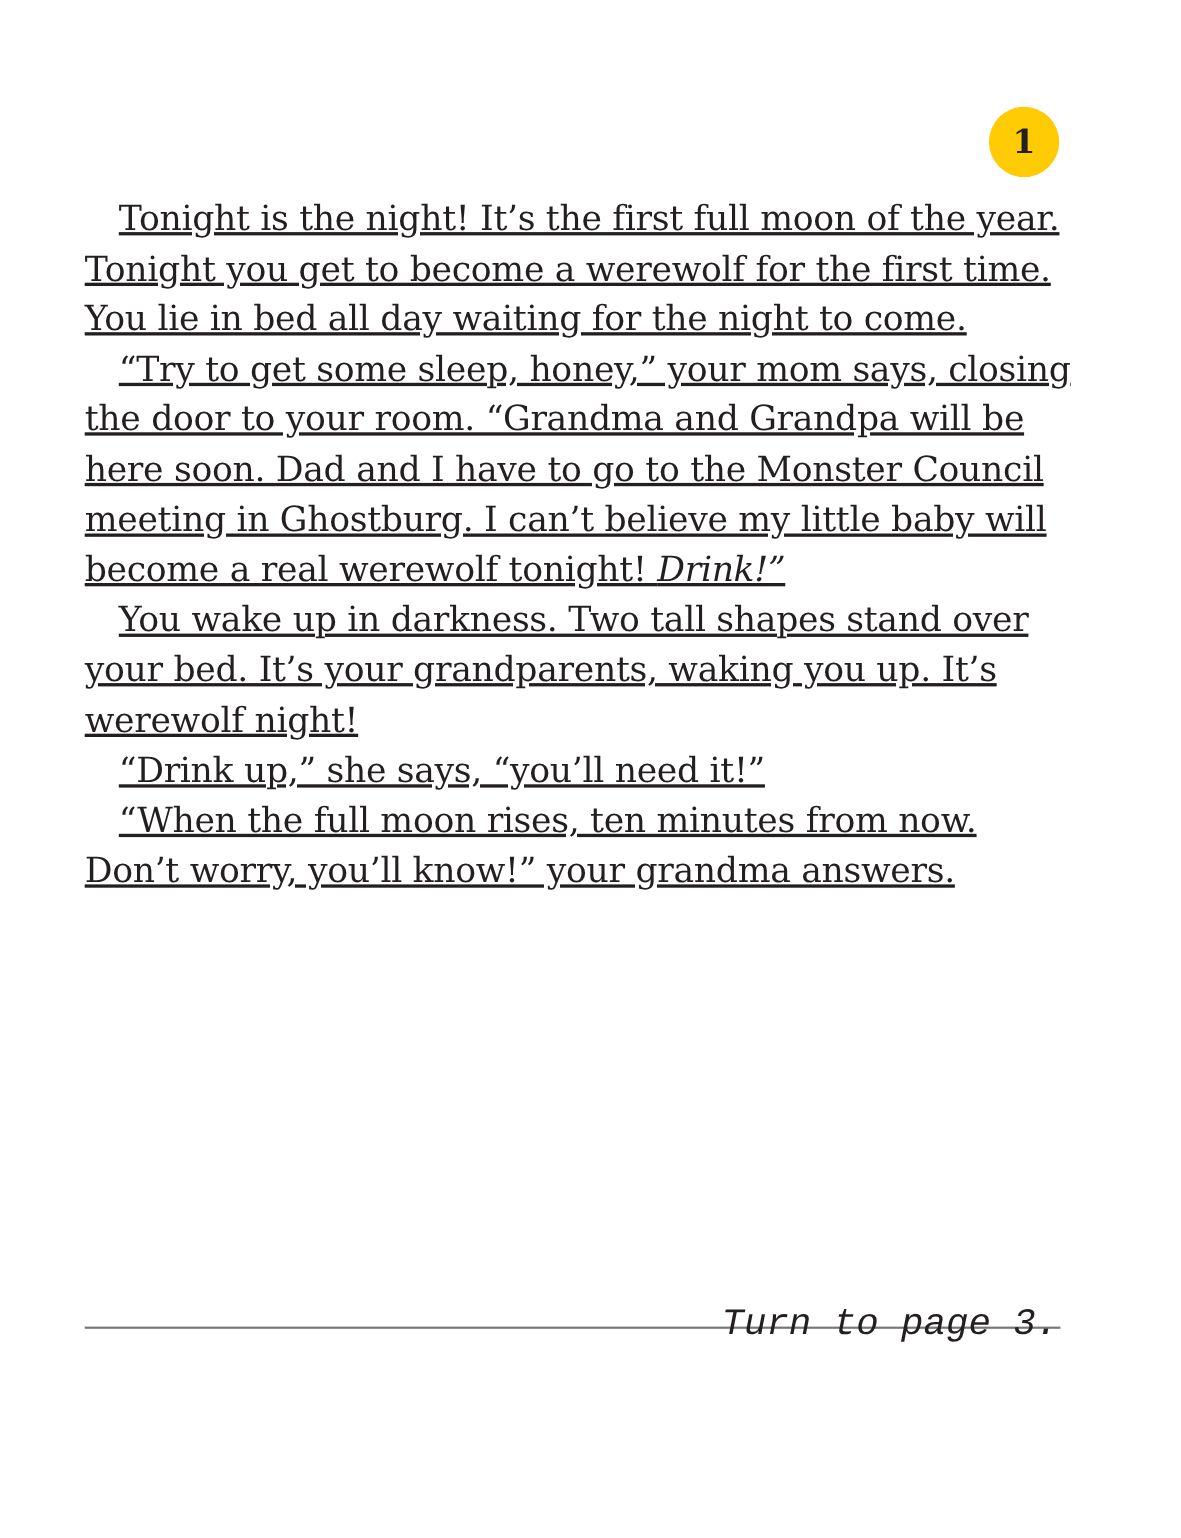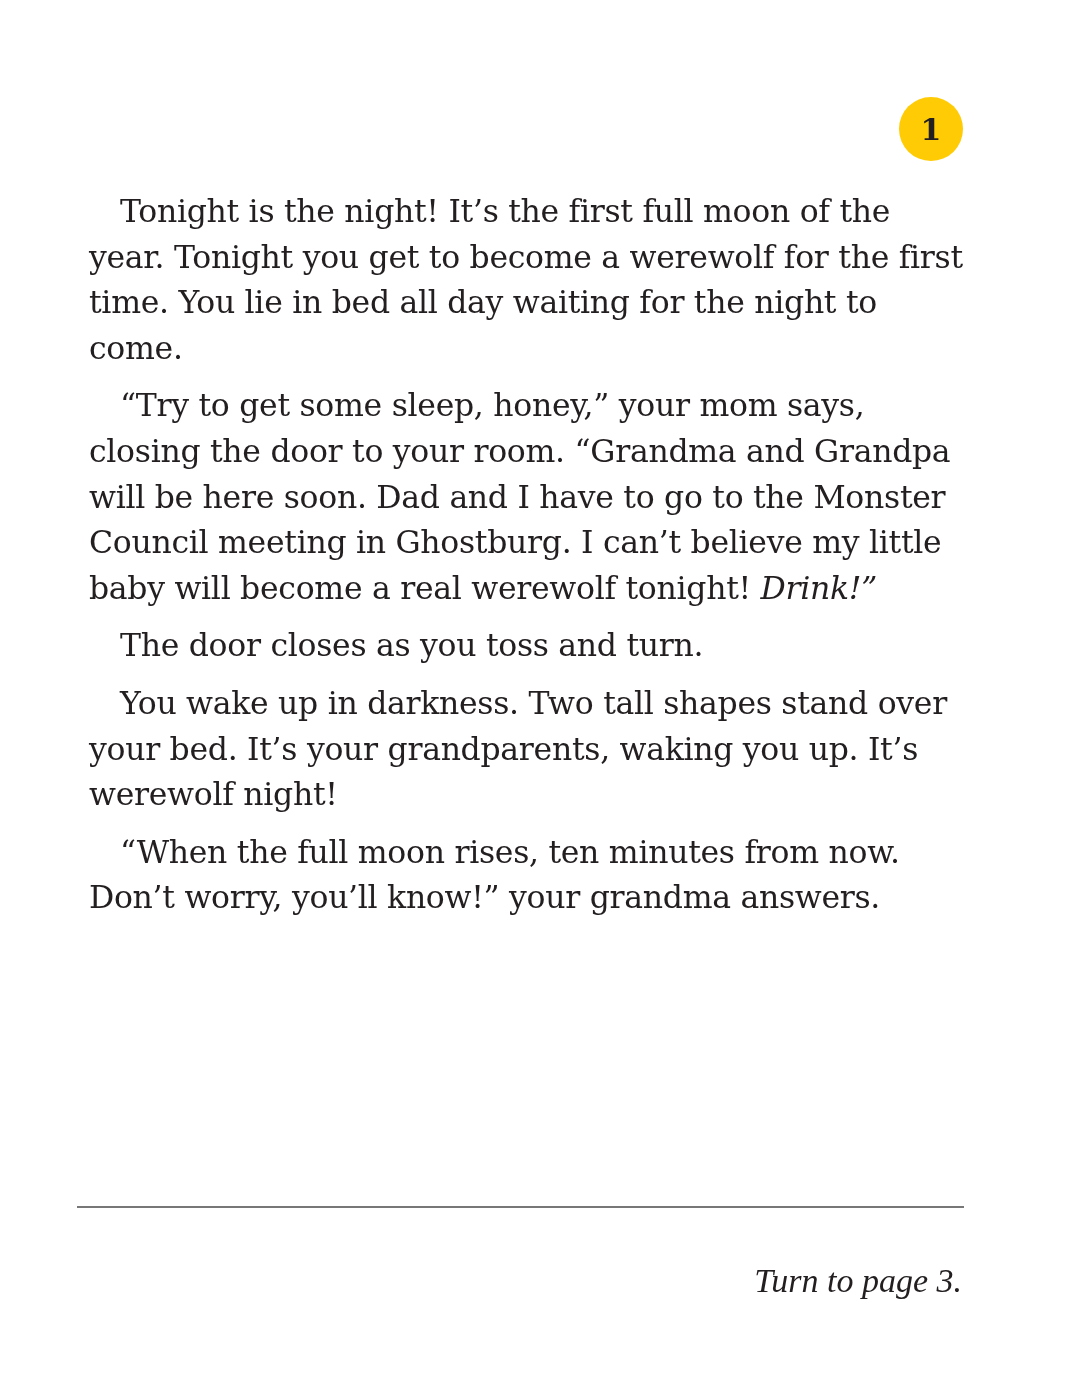--- a/index.html
+++ b/index.html
@@ -3,34 +3,34 @@
 <meta charset="utf-8">
 <style>
   html, body { margin: 0; padding: 0; background: #ffffff; }
   body { width: 1074px; height: 1398px; position: relative; overflow: hidden;
          font-family: "DejaVu Serif", "Liberation Serif", serif; color: #231f20; }
   .badge { position: absolute; left: 899px; top: 97px; width: 64px; height: 64px;
            border-radius: 50%; background: #ffcb05; display: flex; align-items: center;
            justify-content: center; font-weight: bold; font-size: 30px; color: #231f20; }
   .text { position: absolute; left: 77px; top: 177px; width: 900px;
           font-size: 31.5px; line-height: 45.6px; letter-spacing: -0.3px; }
-  .para { margin: 12px; text-indent: 31px; }
+  .para { margin: 0; text-indent: 31px; text-decoration: underline; }
   .divider { position: absolute; left: 77px; top: 1206px; width: 887px; height: 2px; background: #777777; }
-  .turn { position: absolute; right: 112px; top: 1262px; font-style: italic; font-size: 34px;
-          font-family: Liberation Serif, serif; }
+  .turn { position: absolute; right: 112px; top: 1186px; font-style: italic; font-size: 34px;
+          font-family: Liberation Mono, monospace; }
 </style>
 </head>
 <body>
 
 <div class="badge">
   <span>1</span>
 </div>
 
 <div class="text">
   <p class="para">Tonight is the night! It’s the first full moon of the year. Tonight you get to become a werewolf for the first time. You lie in bed all day waiting for the night to come.</p>
   <p class="para"><span>“Try to get some sleep, honey,” your mom says, closing the door to your room. “Grandma and Grandpa will be here soon. Dad and I have to go to the Monster Council meeting in Ghostburg. I can’t believe my little baby will become a real werewolf tonight! </span><em>Drink!”</em></p>
-  <p class="para">The door closes as you toss and turn.</p>
   <p class="para">You wake up in darkness. Two tall shapes stand over your bed. It’s your grandparents, waking you up. It’s werewolf night!</p>
+  <p class="para">“Drink up,” she says, “you’ll need it!”</p>
   <p class="para">“When the full moon rises, ten minutes from now. Don’t worry, you’ll know!” your grandma answers.</p>
 </div>
 
 <div class="divider"></div>
 <div class="turn">Turn to page 3.</div>
 
 </body></html>

